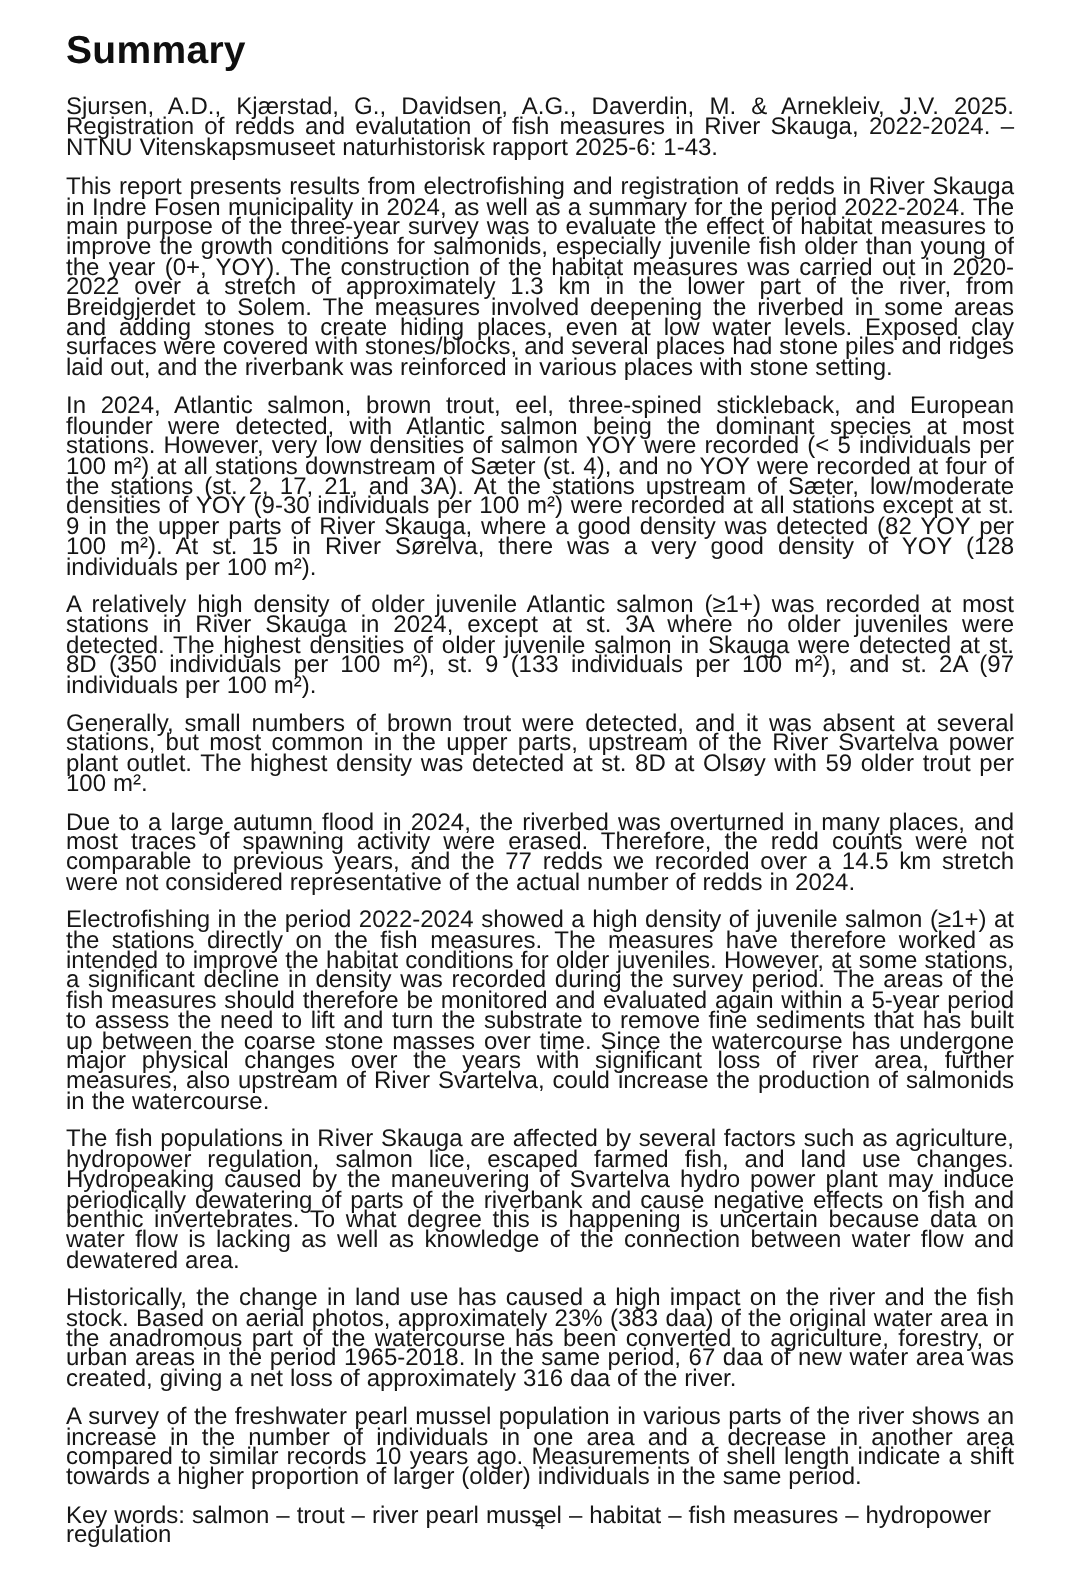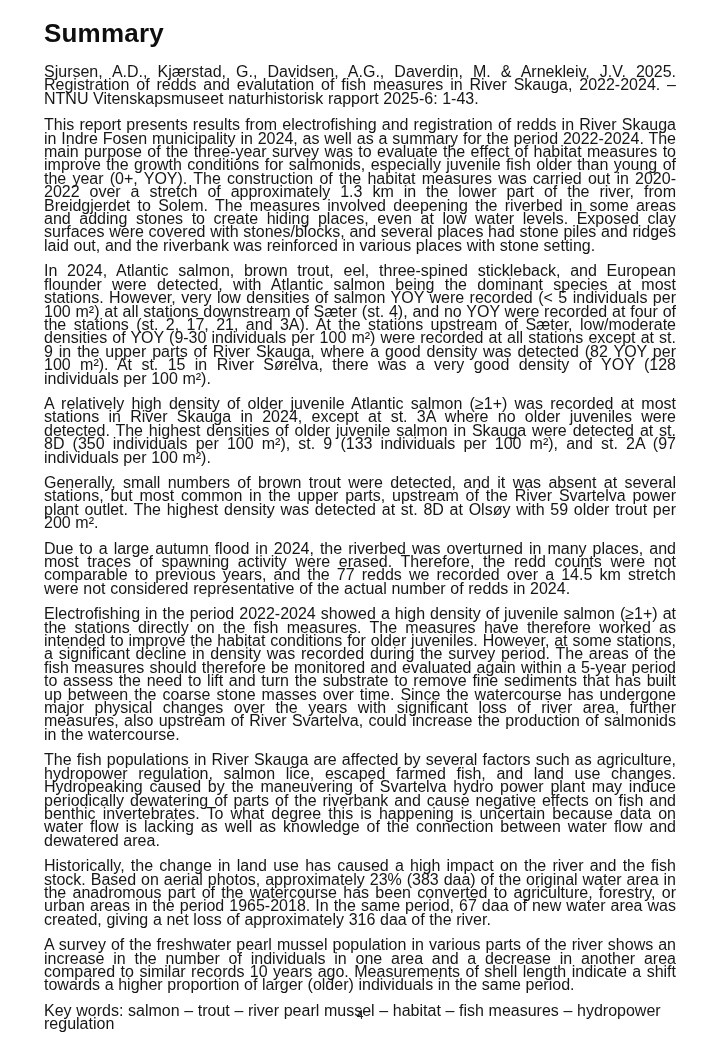--- a/index.html
+++ b/index.html
@@ -57,21 +57,21 @@
 <body>
 
 <div class="page">
   <h1 class="doc-title">Summary</h1>
 
   <p class="para citation">Sjursen, A.D., Kjærstad, G., Davidsen, A.G., Daverdin, M. &amp; Arnekleiv, J.V. 2025. Registration of redds and evalutation of fish measures in River Skauga, 2022-2024. – NTNU Vitenskapsmuseet naturhistorisk rapport 2025-6: 1-43.</p>
 
   <p class="para">This report presents results from electrofishing and registration of redds in River Skauga in Indre Fosen municipality in 2024, as well as a summary for the period 2022-2024. The main purpose of the three-year survey was to evaluate the effect of habitat measures to improve the growth conditions for salmonids, especially juvenile fish older than young of the year (0+, YOY). The construction of the habitat measures was carried out in 2020-2022 over a stretch of approximately 1.3 km in the lower part of the river, from Breidgjerdet to Solem. The measures involved deepening the riverbed in some areas and adding stones to create hiding places, even at low water levels. Exposed clay surfaces were covered with stones/blocks, and several places had stone piles and ridges laid out, and the riverbank was reinforced in various places with stone setting.</p>
   <p class="para">In 2024, Atlantic salmon, brown trout, eel, three-spined stickleback, and European flounder were detected, with Atlantic salmon being the dominant species at most stations. However, very low densities of salmon YOY were recorded (&lt; 5 individuals per 100 m²) at all stations downstream of Sæter (st. 4), and no YOY were recorded at four of the stations (st. 2, 17, 21, and 3A). At the stations upstream of Sæter, low/moderate densities of YOY (9-30 individuals per 100 m²) were recorded at all stations except at st. 9 in the upper parts of River Skauga, where a good density was detected (82 YOY per 100 m²). At st. 15 in River Sørelva, there was a very good density of YOY (128 individuals per 100 m²).</p>
   <p class="para">A relatively high density of older juvenile Atlantic salmon (≥1+) was recorded at most stations in River Skauga in 2024, except at st. 3A where no older juveniles were detected. The highest densities of older juvenile salmon in Skauga were detected at st. 8D (350 individuals per 100 m²), st. 9 (133 individuals per 100 m²), and st. 2A (97 individuals per 100 m²).</p>
-  <p class="para">Generally, small numbers of brown trout were detected, and it was absent at several stations, but most common in the upper parts, upstream of the River Svartelva power plant outlet. The highest density was detected at st. 8D at Olsøy with 59 older trout per 200 m².</p>
+  <p class="para">Generally, small numbers of brown trout were detected, and it was absent at several stations, but most common in the upper parts, upstream of the River Svartelva power plant outlet. The highest density was detected at st. 8D at Olsøy with 59 older trout per 100 m².</p>
   <p class="para">Due to a large autumn flood in 2024, the riverbed was overturned in many places, and most traces of spawning activity were erased. Therefore, the redd counts were not comparable to previous years, and the 77 redds we recorded over a 14.5 km stretch were not considered representative of the actual number of redds in 2024.</p>
   <p class="para">Electrofishing in the period 2022-2024 showed a high density of juvenile salmon (≥1+) at the stations directly on the fish measures. The measures have therefore worked as intended to improve the habitat conditions for older juveniles. However, at some stations, a significant decline in density was recorded during the survey period. The areas of the fish measures should therefore be monitored and evaluated again within a 5-year period to assess the need to lift and turn the substrate to remove fine sediments that has built up between the coarse stone masses over time. Since the watercourse has undergone major physical changes over the years with significant loss of river area, further measures, also upstream of River Svartelva, could increase the production of salmonids in the watercourse.</p>
   <p class="para">The fish populations in River Skauga are affected by several factors such as agriculture, hydropower regulation, salmon lice, escaped farmed fish, and land use changes. Hydropeaking caused by the maneuvering of Svartelva hydro power plant may induce periodically dewatering of parts of the riverbank and cause negative effects on fish and benthic invertebrates. To what degree this is happening is uncertain because data on water flow is lacking as well as knowledge of the connection between water flow and dewatered area.</p>
   <p class="para">Historically, the change in land use has caused a high impact on the river and the fish stock. Based on aerial photos, approximately 23% (383 daa) of the original water area in the anadromous part of the watercourse has been converted to agriculture, forestry, or urban areas in the period 1965-2018. In the same period, 67 daa of new water area was created, giving a net loss of approximately 316 daa of the river.</p>
   <p class="para">A survey of the freshwater pearl mussel population in various parts of the river shows an increase in the number of individuals in one area and a decrease in another area compared to similar records 10 years ago. Measurements of shell length indicate a shift towards a higher proportion of larger (older) individuals in the same period.</p>
 
   <p class="para keywords">Key words: salmon – trout – river pearl mussel – habitat – fish measures – hydropower regulation</p>
 
   <p class="para authors">Aslak D. Sjursen, Gaute Kjærstad, Anette Grimsrud Davidsen, Marc Daverdin &amp; Jo Vegar Arnekleiv, NTNU University Museum, Institute for Natural History, NO-7491 Trondheim</p>
 

